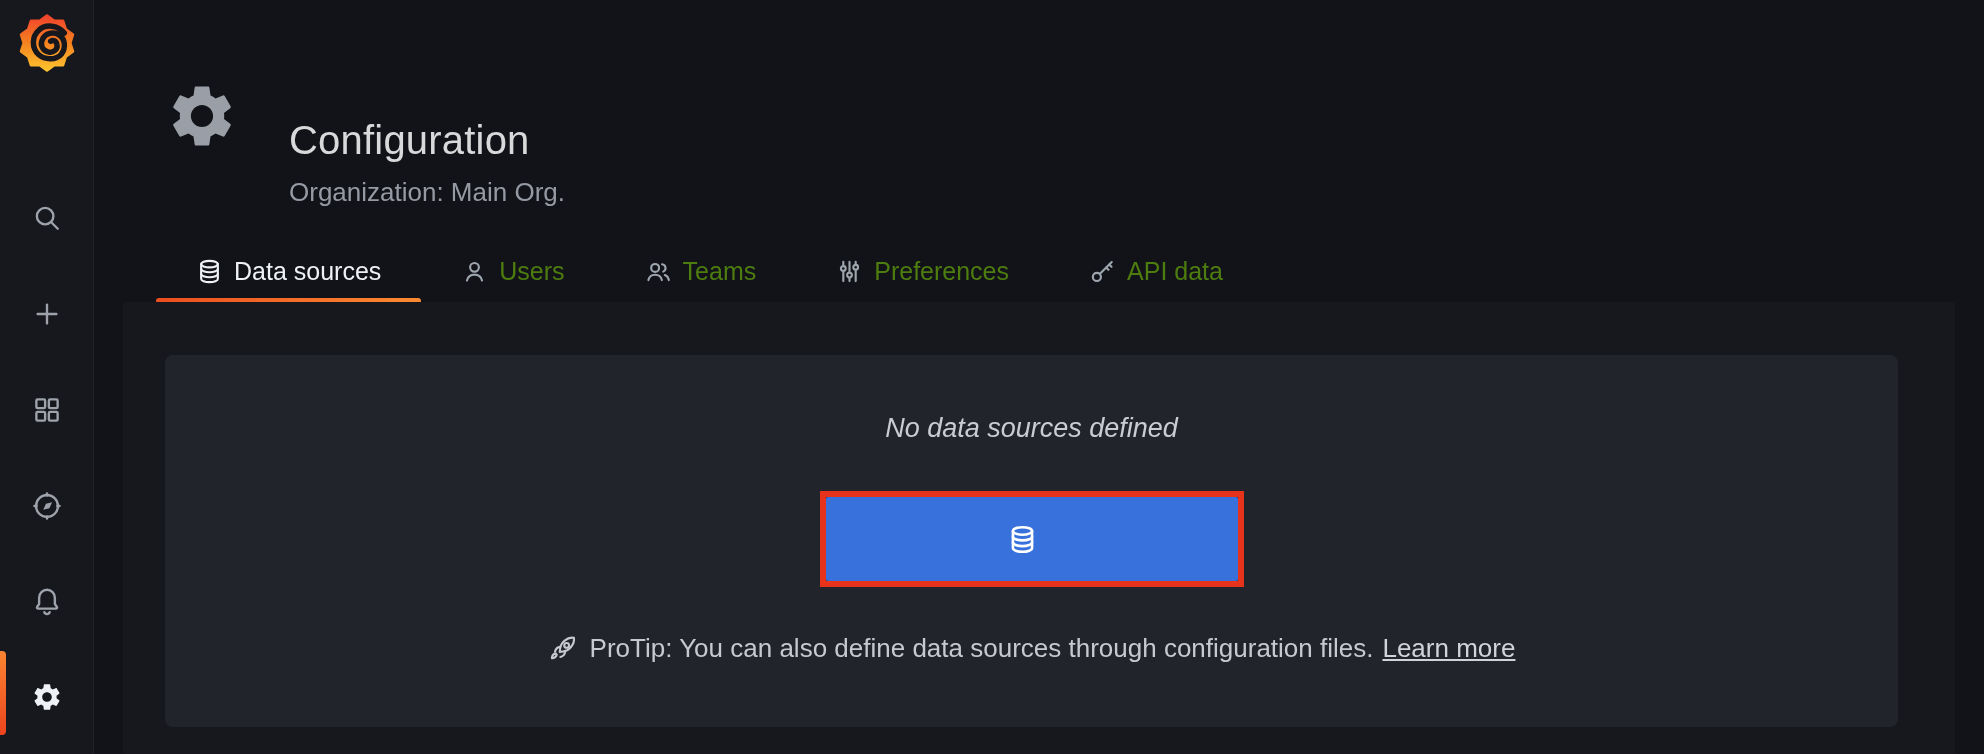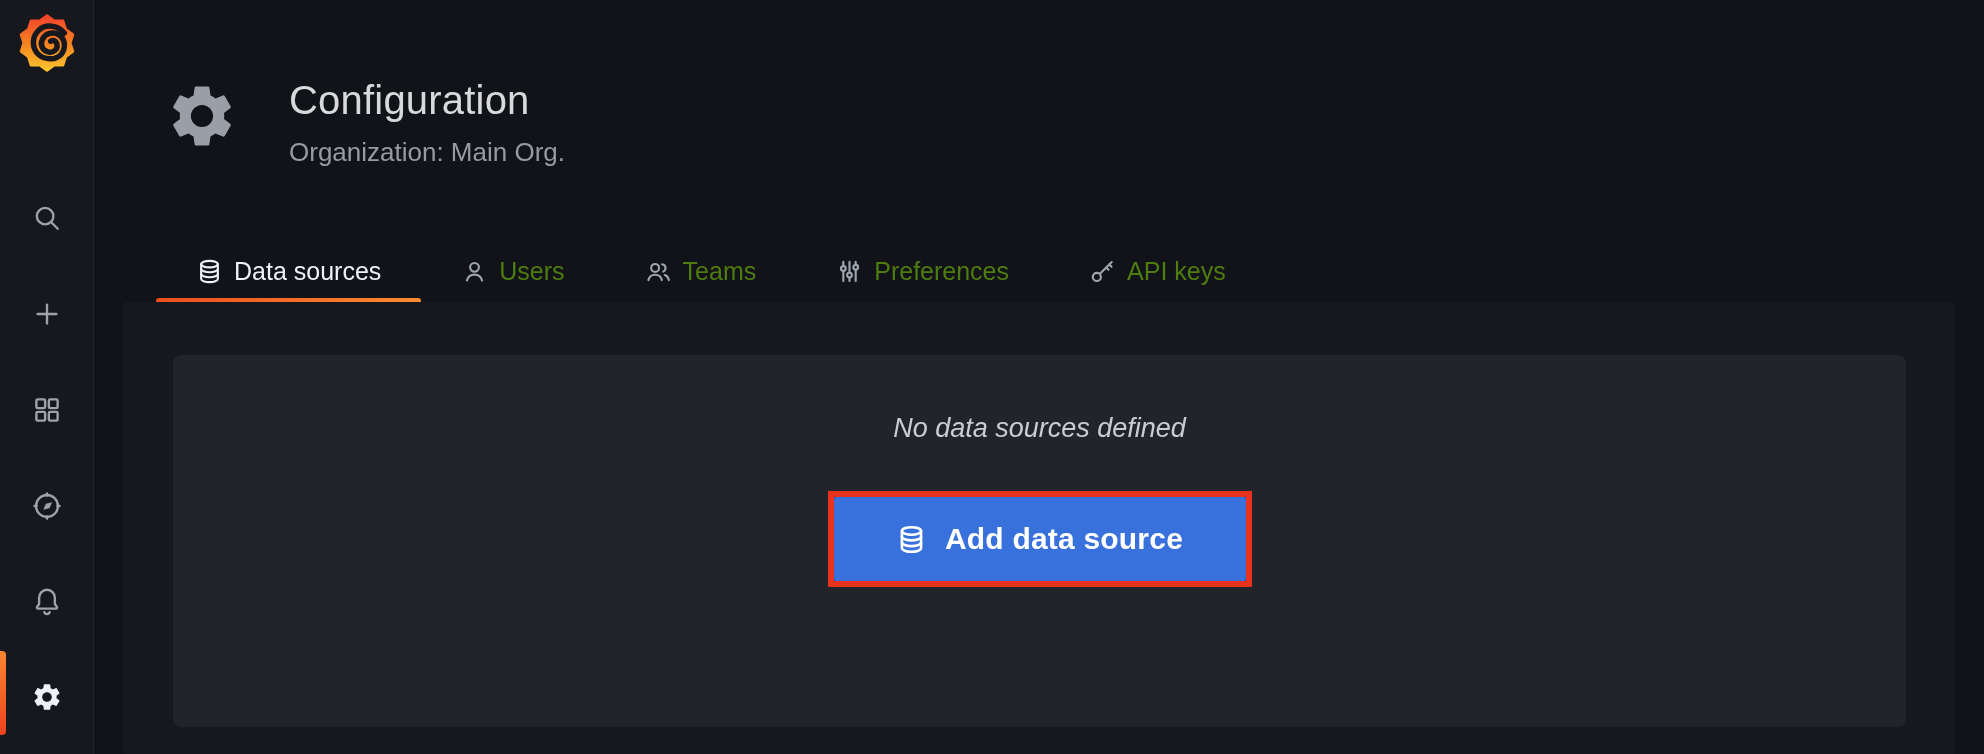--- a/index.html
+++ b/index.html
@@ -27,38 +27,38 @@
   .side-item.active::before{
     content:"";position:absolute;left:0;top:2px;width:6px;height:84px;
     border-radius:0 4px 4px 0;
     background:linear-gradient(180deg,#fb8532,#ec441d);
   }
   
   .main{position:absolute;left:93px;top:0;right:0;bottom:0;}
   .page-header{position:absolute;left:72px;top:76px;display:flex;align-items:flex-start;}
   .page-header .big-gear{margin-top:3px;}
   .header-text{margin-left:50px;}
-  .page-title{font-size:40px;line-height:48px;font-weight:500;color:#d8d9da;letter-spacing:.2px;}
+  .page-title{font-size:40px;line-height:48px;font-weight:500;color:#d8d9da;letter-spacing:.2px;margin-top:40px;}
   .page-subtitle{margin-top:13px;font-size:26px;line-height:30px;color:#969aa3;}
   
   .tabs{position:absolute;left:63px;top:240px;height:62px;display:flex;align-items:stretch;}
   .tab{position:relative;display:flex;align-items:center;padding:0 40px;cursor:pointer;
        font-size:25px;color:#4d7c0f;}
   .tab svg{stroke:#9da5ae;margin-right:11px;flex:none;}
   .tab .knob{fill:#121318;}
   .tab.active{color:#eef1f5;font-weight:400;}
   .tab.active svg{stroke:#eef1f5;}
   .tab.active .underline{
     position:absolute;left:0;right:0;bottom:-2px;height:6px;border-radius:3px;
     background:linear-gradient(90deg,#ec4e1e,#fb8a31);
   }
   
   .outer{position:absolute;left:30px;top:302px;width:1832px;bottom:0;
          background:#16181d;border-radius:2px;}
-  .panel{position:absolute;left:50px;top:53px;width:1733px;height:372px;
+  .panel{position:absolute;left:42px;top:53px;width:1733px;height:372px;
          background:#22242b;border-radius:8px;
          display:flex;flex-direction:column;align-items:center;}
   .empty-msg{margin-top:55px;font-size:27px;line-height:36px;font-style:italic;color:#c9cdd2;}
   .highlight{margin-top:45px;border:6px solid #e8331c;}
   .add-btn{width:412px;height:84px;border:none;border-radius:2px;background:#3871dc;
            display:flex;align-items:center;justify-content:center;cursor:pointer;
            font-family:inherit;font-size:30px;font-weight:700;color:#ffffff;letter-spacing:.2px;}
   .add-btn svg{stroke:#ffffff;margin-right:18px;}
   .protip{margin-top:46px;display:flex;align-items:center;font-size:26px;color:#c6cacf;}
   .protip svg{stroke:#c6cacf;margin-right:12px;flex:none;}
@@ -179,38 +179,47 @@
         </svg>
         <span>Preferences</span>
       </div>
 
       <div class="tab">
         <svg width="27" height="27" viewBox="0 0 24 24" fill="none" stroke-width="1.9" stroke-linecap="round">
           <circle cx="7" cy="16.8" r="3.6"></circle>
           <path d="M9.7 14.1L20.2 3.6"></path>
           <path d="M15.3 8.5l2 2M18 5.8l2 2"></path>
         </svg>
-        <span>API keys</span>
+        <span>API data</span>
       </div>
     </div>
 
     <div class="outer">
       <div class="panel">
 
         <div class="empty-msg">No data sources defined</div>
 
         <div class="highlight">
           <button class="add-btn">
             <svg width="31" height="31" viewBox="0 0 24 24" fill="none" stroke-width="2" stroke-linecap="round">
               <ellipse cx="12" cy="5.4" rx="7.4" ry="2.9"></ellipse>
               <path d="M4.6 5.4v13.2c0 1.6 3.3 2.9 7.4 2.9s7.4-1.3 7.4-2.9V5.4"></path>
               <path d="M4.6 9.8c0 1.6 3.3 2.9 7.4 2.9s7.4-1.3 7.4-2.9M4.6 14.2c0 1.6 3.3 2.9 7.4 2.9s7.4-1.3 7.4-2.9"></path>
             </svg>
-            <span>Add data source</span>
           </button>
         </div>
 
+        <div class="protip">
+          <svg width="30" height="30" viewBox="0 0 24 24" fill="none" stroke-width="1.7" stroke-linecap="round" stroke-linejoin="round">
+            <path d="M9.6 14.4c-.3-3.4 1-6.9 3.7-9.1 2.3-1.9 5.1-2.7 7.4-2.3.4 2.3-.4 5.1-2.3 7.4-2.2 2.7-5.7 4-9.1 3.7z"></path>
+            <circle cx="14.9" cy="9.1" r="1.9"></circle>
+            <path d="M9.8 10.3c-2 .2-3.6 1.6-4.2 3.8M13.7 14.2c-.2 2-1.6 3.6-3.8 4.2"></path>
+            <path d="M6.1 15.5c-1.8.4-2.9 1.9-3 3.9 2-.1 3.5-1.2 3.9-3"></path>
+          </svg>
+          <span>ProTip: You can also define data sources through configuration files.</span>
+          <span class="learn-more">Learn more</span>
+        </div>
 
       </div>
     </div>
 
   </div>
 </div>
 
 </body></html>

